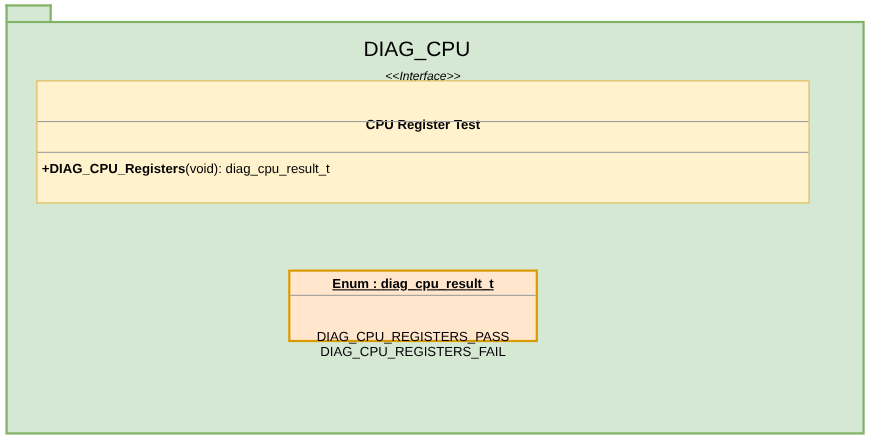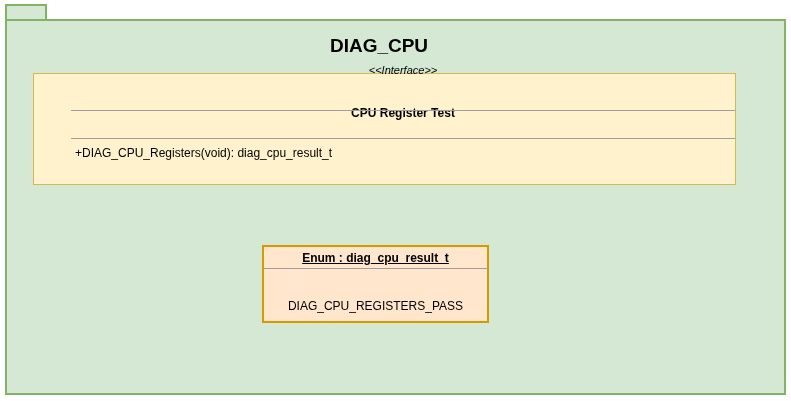--- a/index.html
+++ b/index.html
@@ -33,35 +33,34 @@
     background: var(--package-fill, #d5e8d4);
     border: 2px solid var(--package-stroke, #82b366);
     box-sizing: border-box;
   }
   .pkg-title {
     position: absolute;
     left: 0; top: 14px;
     width: 744px;
     text-align: center;
     font-size: 19px;
-    font-weight: bold;
+    font-weight: normal;
     line-height: 22px;
     white-space: nowrap;
   }
   
   .iface-box {
     position: absolute;
     left: 26px; top: 52px;
     width: 703px; height: 112px;
     background: var(--interface-fill, #fff2cc);
     border: 1.5px solid var(--interface-stroke, #d6b656);
     box-sizing: border-box;
     display: flex;
     flex-direction: column;
-    padding-left: 37px;
   }
   .iface-head {
     height: 36px;
     flex: 0 0 36px;
     display: flex;
     flex-direction: column;
     justify-content: center;
     align-items: center;
     text-align: center;
   }
@@ -86,26 +85,26 @@
     height: 27px;
   }
   .iface-methods {
     flex: 1 1 auto;
     padding: 7px 4px 0 4px;
     font-size: 12px;
     line-height: 14px;
     text-align: left;
     white-space: nowrap;
   }
-  .method-name-bold { font-weight: normal; }
+  .method-name-bold { font-weight: bold; }
   
   .enum-box {
     position: absolute;
     left: 255px; top: 224px;
-    width: 227px; height: 78px;
+    width: 227px; height: 66px;
     background: var(--enum-fill, #ffe6cc);
     border: 2px solid var(--enum-stroke, #d79b00);
     box-sizing: border-box;
     display: flex;
     flex-direction: column;
   }
   .enum-head {
     flex: 0 0 21px;
     display: flex;
     justify-content: center;
@@ -147,17 +146,18 @@
       <div class="iface-methods">
         <span class="method-name-bold">+DIAG_CPU_Registers</span><span>(void): diag_cpu_result_t</span>
       </div>
     </div>
 
     <div class="enum-box">
       <div class="enum-head">Enum : diag_cpu_result_t</div>
       <div class="divider"></div>
       <div class="enum-body">
         <div>DIAG_CPU_REGISTERS_PASS</div>
+        <div>DIAG_CPU_REGISTERS_FAIL</div>
       </div>
     </div>
 
   </div>
 </div>
 
 </body></html>

